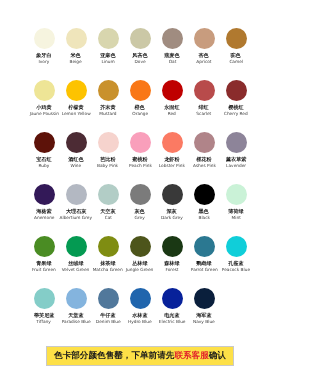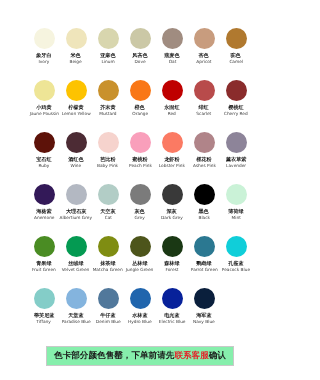--- a/index.html
+++ b/index.html
@@ -77,21 +77,21 @@
     justify-content: center;
   }
   #footer-note {
     border: 1px solid #c9c9c9;
     padding: 3px 7px 4px 7px;
     font-size: 8.6px;
     line-height: 11px;
     font-weight: bold;
     color: #1a1a1a;
     white-space: nowrap;
-    background: #86efac;
+    background: #fde047;
   }
   .note-accent {
     color: #e3262b;
     font-weight: bold;
   }
 </style>
 </head>
 <body>
 
 <div id="card">

